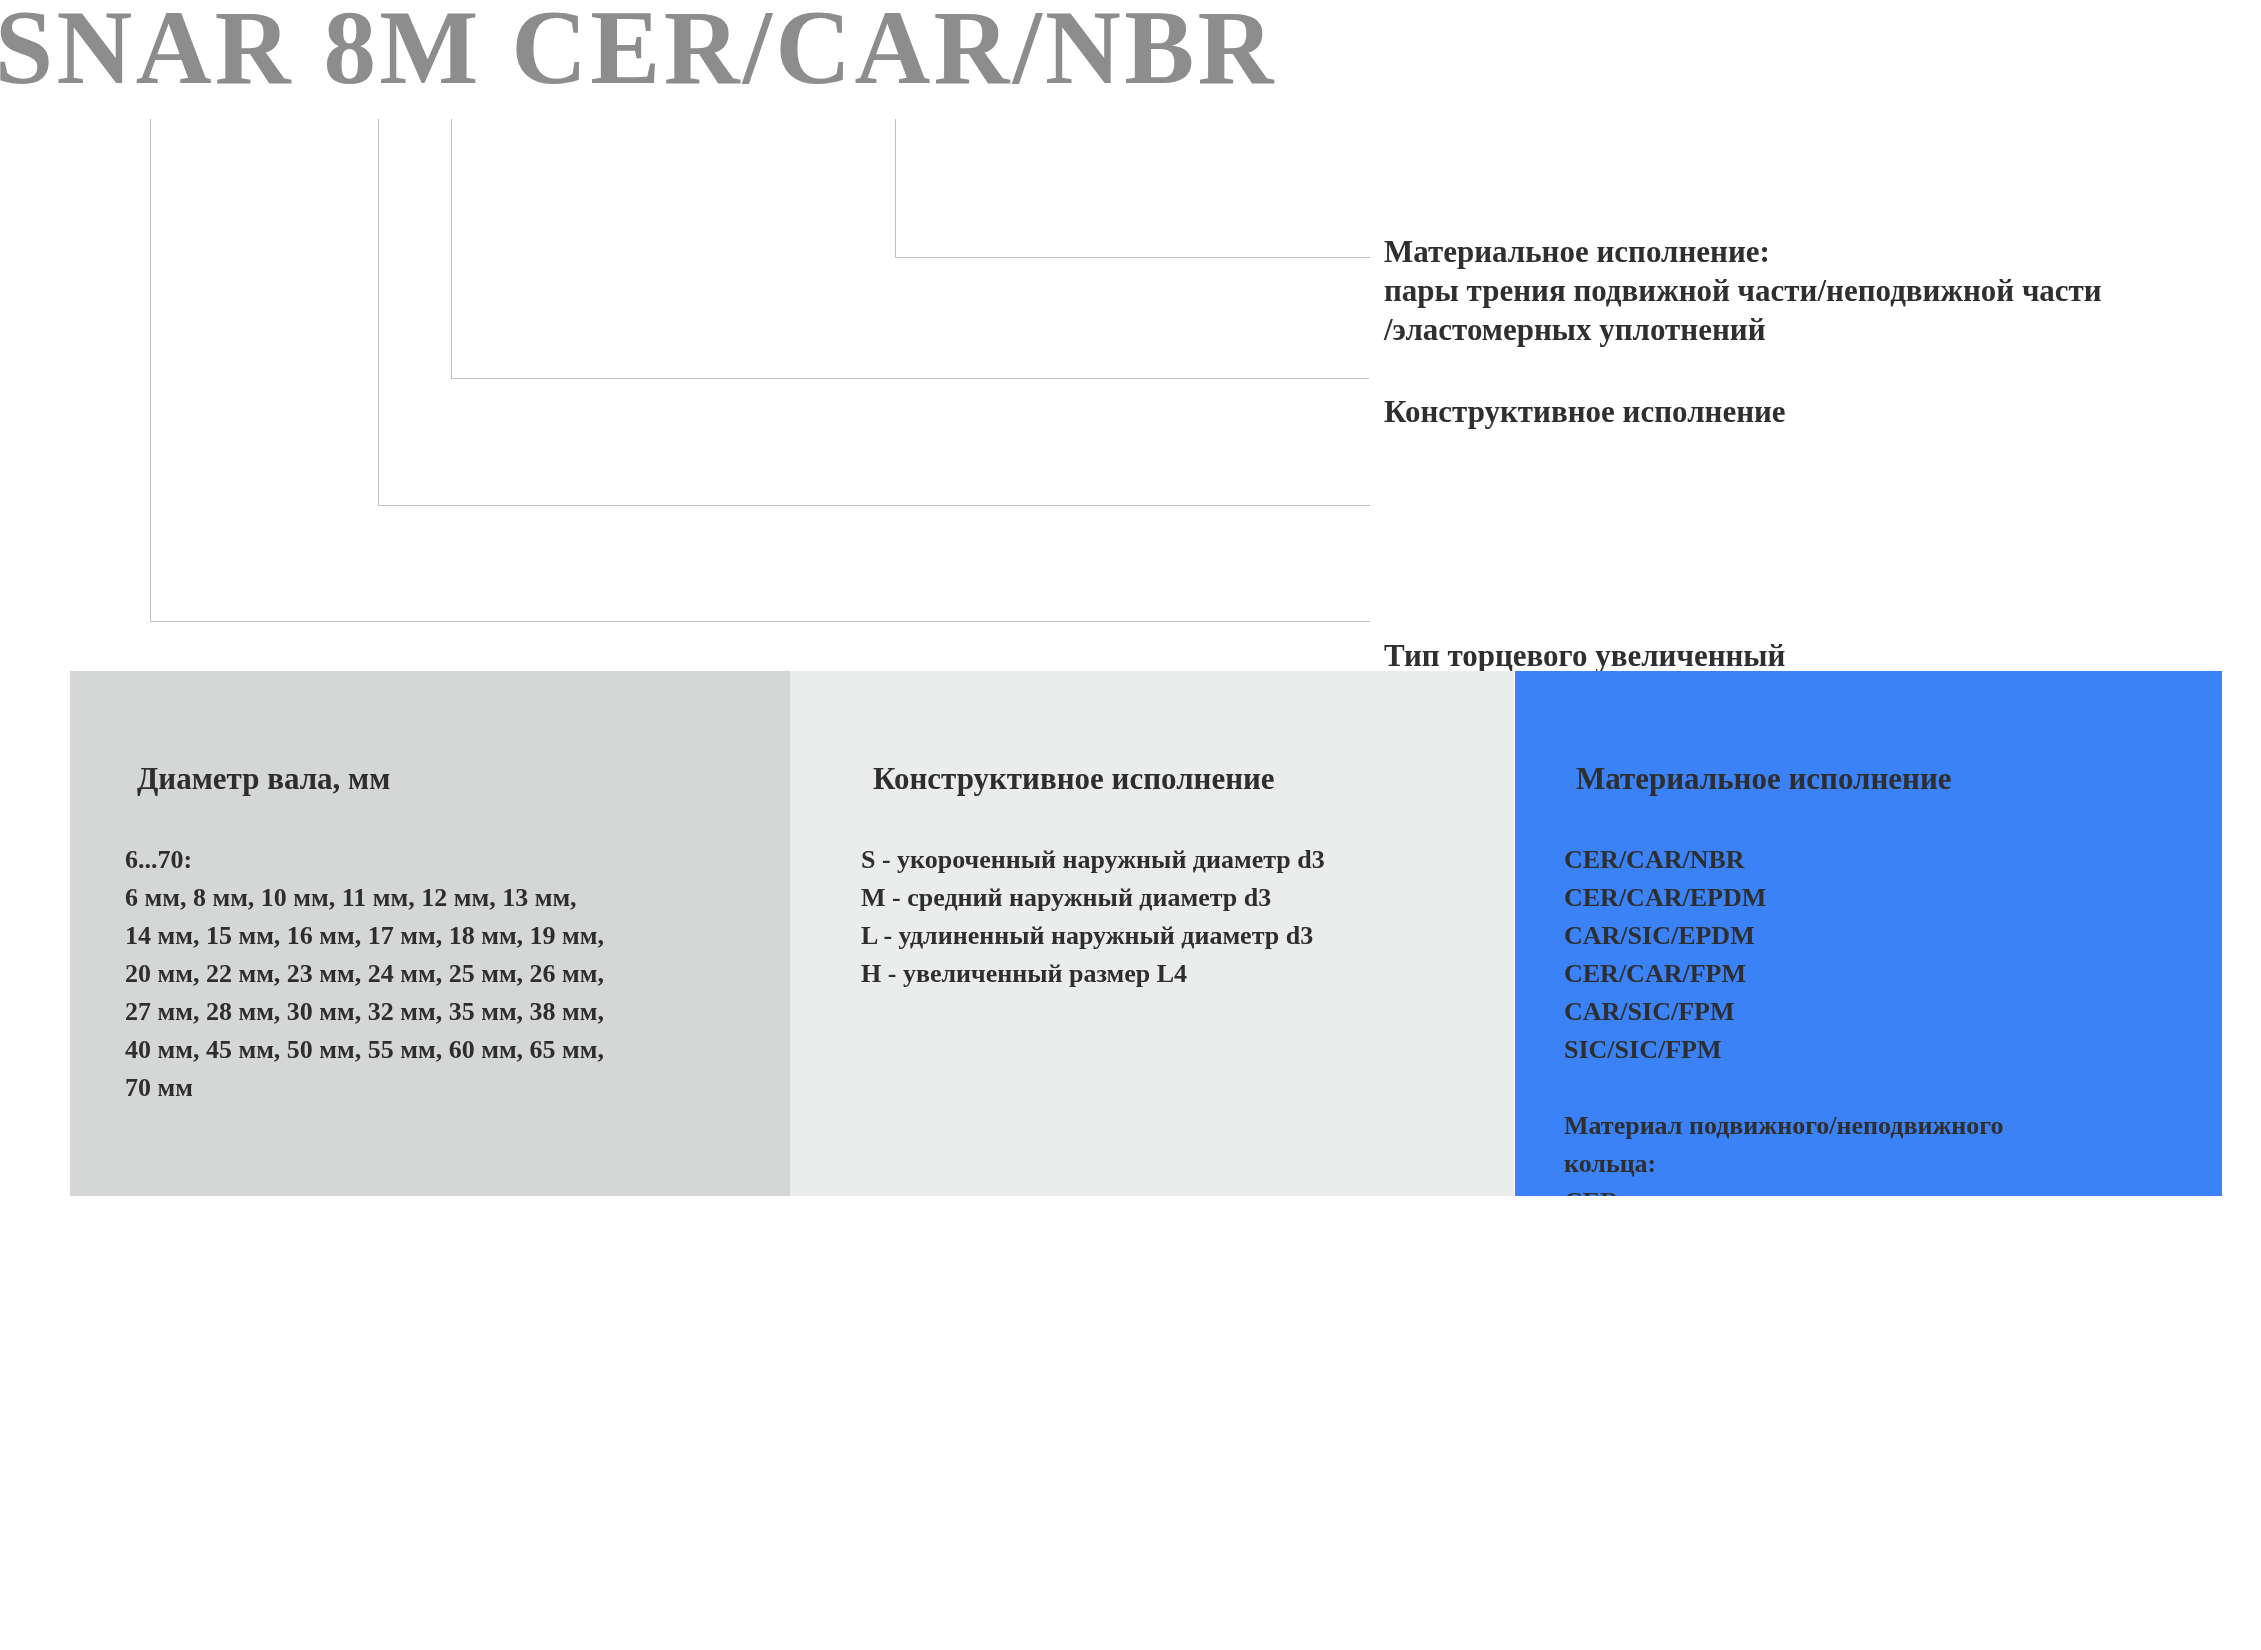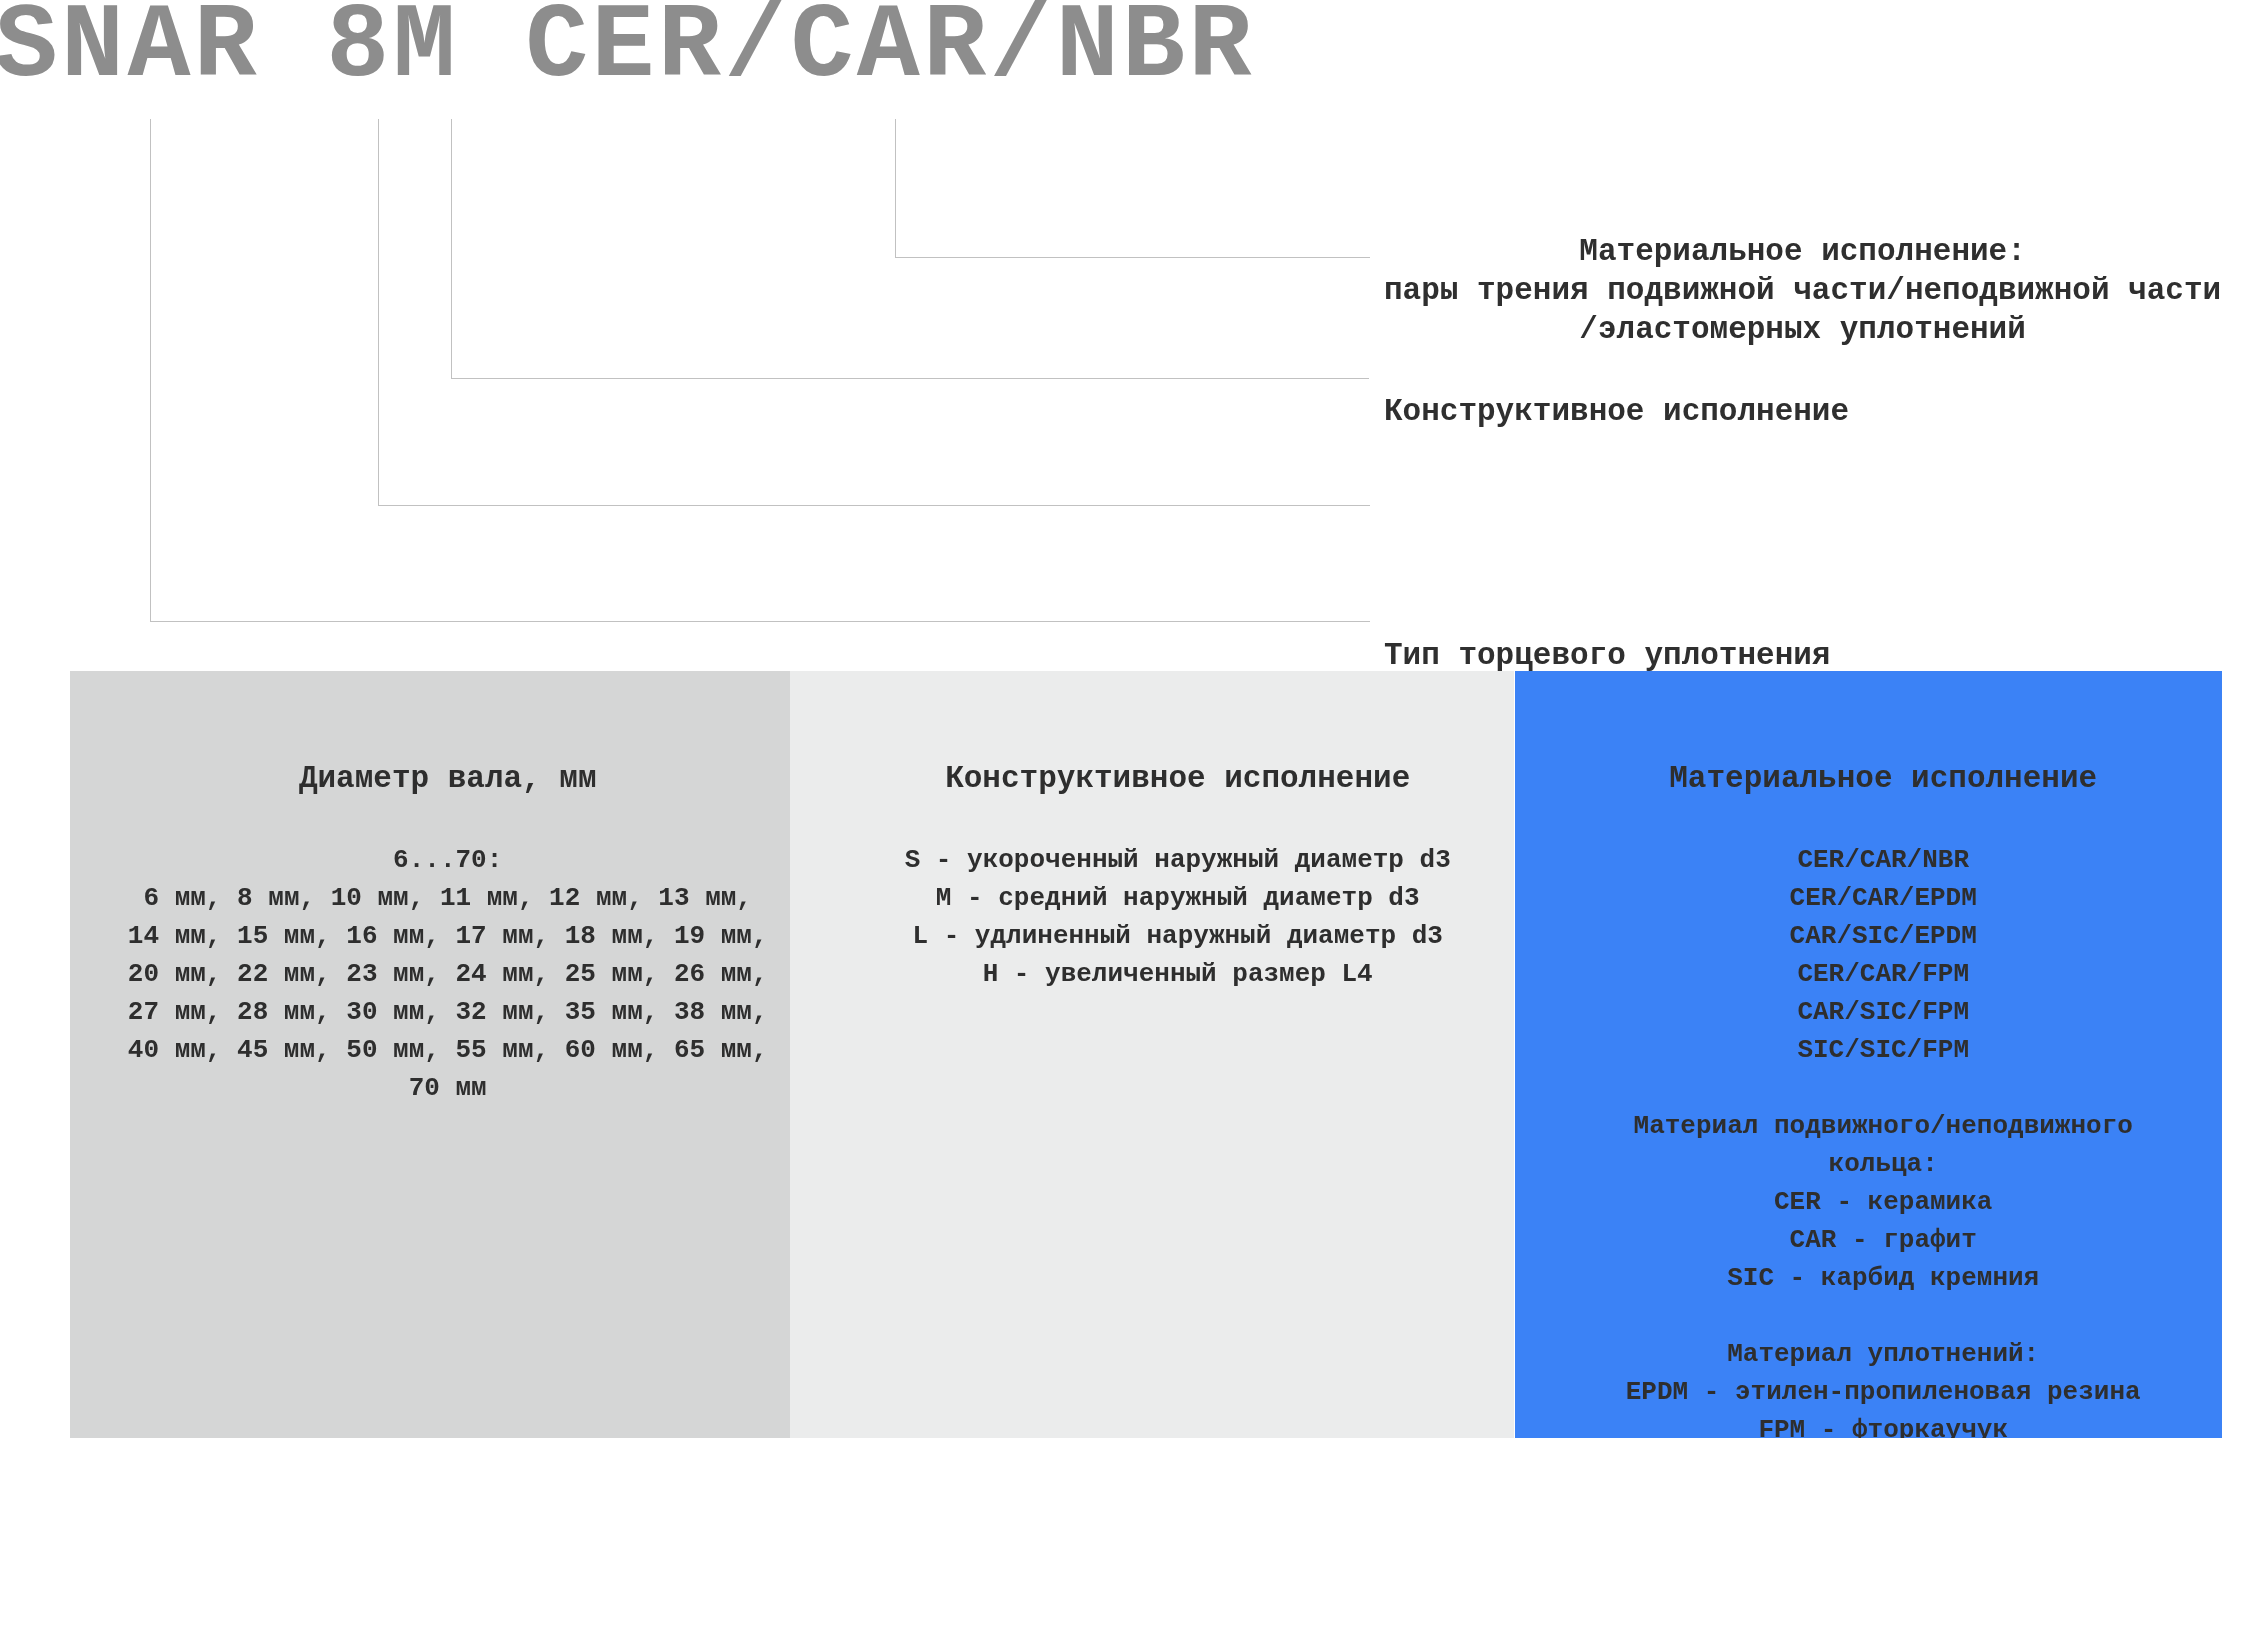--- a/index.html
+++ b/index.html
@@ -3,26 +3,25 @@
 <meta charset="utf-8">
 <style>
   html, body {
     margin: 0;
     padding: 0;
     background: #ffffff;
   }
   .canvas {
     position: relative;
     width: 2261px;
-    height: 1438px;
+    height: 1196px;
     background: #ffffff;
     overflow: hidden;
-    font-family: Liberation Mono, monospace;
+    font-family: Liberation Serif, serif;
     font-weight: 700;
-    text-align: center;
   }
 
   
   .title {
     position: absolute;
     left: -5.2px;
     top: -5.2px;
     margin: 0;
     font-size: 105px;
     line-height: 1;
@@ -99,21 +98,21 @@
   <div class="elbow elbow-design"></div>
   <div class="elbow elbow-material"></div>
 
   <div class="callout-label callout-material">Материальное исполнение:
 пары трения подвижной части/неподвижной части
 /эластомерных уплотнений</div>
 
   <div class="callout-label callout-design">Конструктивное исполнение</div>
 
 
-  <div class="callout-label callout-type">Тип торцевого уплотнения</div>
+  <div class="callout-label callout-type">Тип торцевого увеличенный</div>
 
   <section class="panel panel-1">
     <h2 class="panel-title">Диаметр вала, мм</h2>
     <div class="panel-body">6...70:
 6 мм, 8 мм, 10 мм, 11 мм, 12 мм, 13 мм,
 14 мм, 15 мм, 16 мм, 17 мм, 18 мм, 19 мм,
 20 мм, 22 мм, 23 мм, 24 мм, 25 мм, 26 мм,
 27 мм, 28 мм, 30 мм, 32 мм, 35 мм, 38 мм,
 40 мм, 45 мм, 50 мм, 55 мм, 60 мм, 65 мм,
 70 мм</div>

